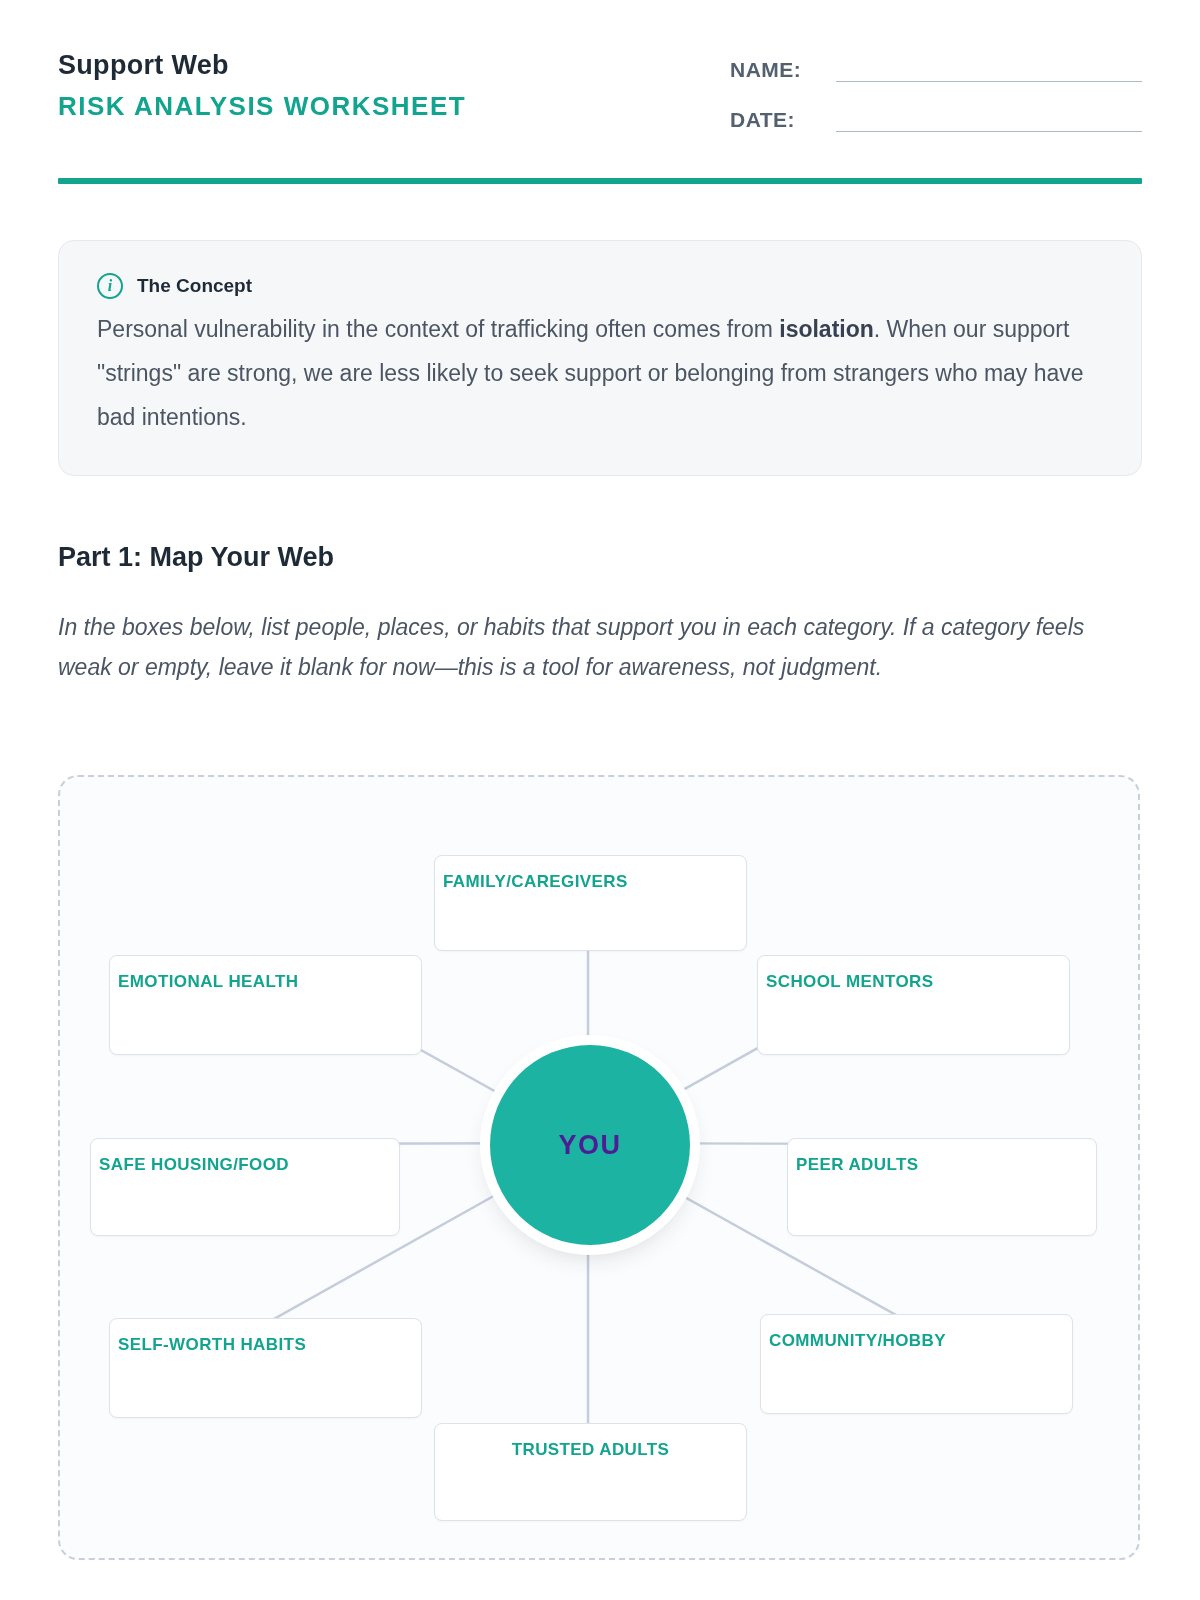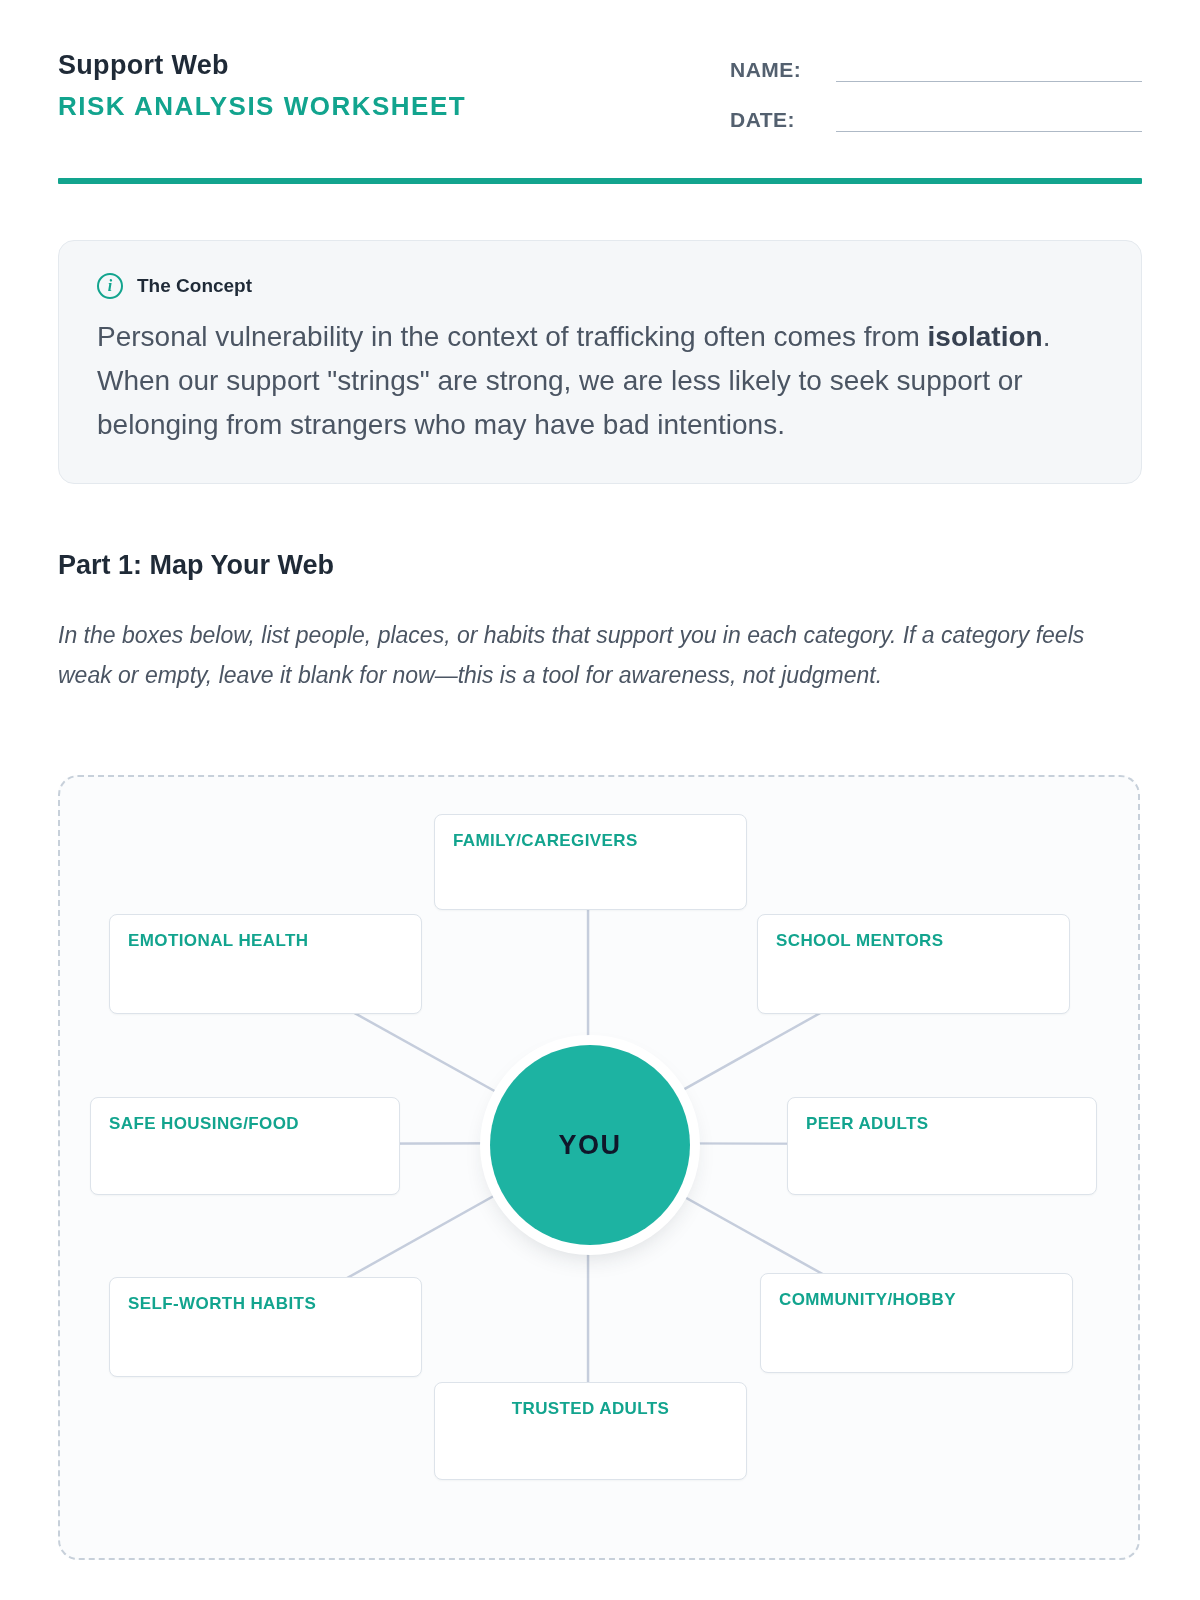--- a/index.html
+++ b/index.html
@@ -92,22 +92,22 @@
     font-family: "Liberation Serif", serif;
     font-style: italic;
     flex: none;
   }
   .concept-title {
     font-size: 19px;
     font-weight: 800;
     color: #1f2a37;
   }
   .concept-text {
-    margin-top: 16px;
-    font-size: 28px;
+    margin-top: 8px;
+    font-size: 23px;
     line-height: 44px;
     color: #4b5563;
     max-width: 1010px;
   }
   .concept-text b { color: #374151; font-weight: 800; }
 
   
   .part-heading {
     margin-top: 66px;
     font-size: 27px;
@@ -139,22 +139,23 @@
     inset: 0;
     width: 100%;
     height: 100%;
     pointer-events: none;
   }
   .node-box {
     position: absolute;
     background: #ffffff;
     border: 1px solid #dde3ea;
     border-radius: 8px;
-    padding: 16px 18px;
+    padding: 16px 8px;
     box-shadow: 0 1px 2px rgba(30,41,59,0.04);
+    margin-top: 41px;
   }
   .node-label {
     font-size: 17px;
     font-weight: 800;
     letter-spacing: .4px;
     color: #12a48e;
   }
   .node-family    { left: 374px; top: 37px;  width: 313px; height: 96px; }
   .node-emotional { left: 49px;  top: 137px; width: 313px; height: 100px; }
   .node-school    { left: 697px; top: 137px; width: 313px; height: 100px; }
@@ -171,21 +172,21 @@
     width: 200px;
     height: 200px;
     border-radius: 50%;
     background: #1db3a2;
     box-shadow: 0 0 0 10px #ffffff, 0 10px 24px rgba(31,42,55,0.18);
     display: flex;
     align-items: center;
     justify-content: center;
   }
   .center-label {
-    color: #0f172a;
+    color: #4c1d95;
     font-size: 27px;
     font-weight: 800;
     letter-spacing: 1.5px;
   }
 </style>
 </head>
 <body>
 
 <div class="page">
 

